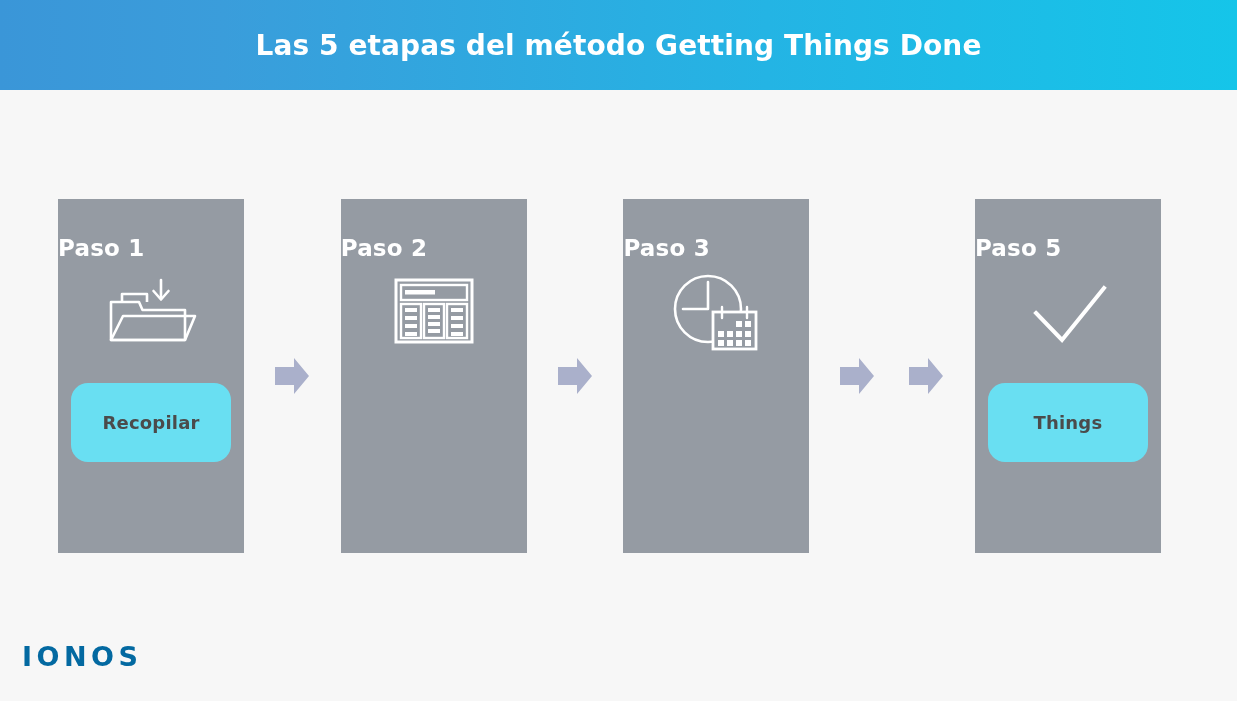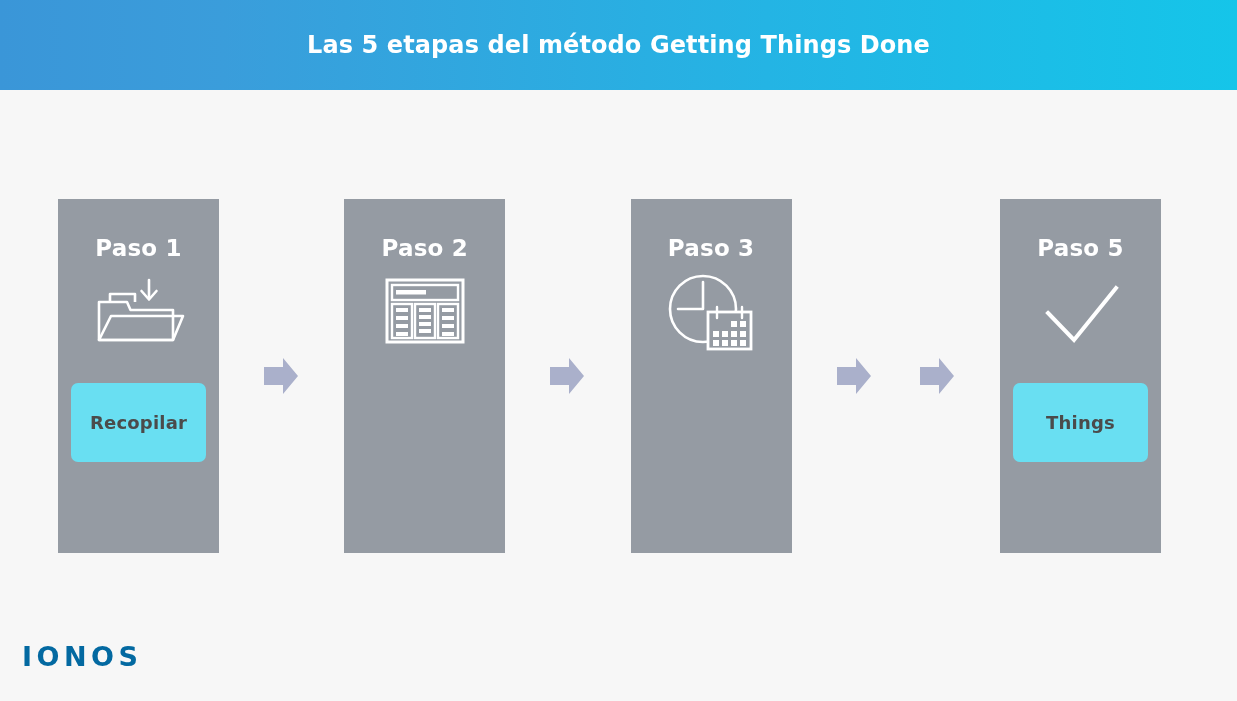--- a/index.html
+++ b/index.html
@@ -24,46 +24,46 @@
     width: 1237px;
     height: 90px;
     background: linear-gradient(90deg, #3a96d8 0%, #3a9ddb 18%, #24b4e4 62%, #15c5e9 100%);
     display: flex;
     align-items: center;
     justify-content: center;
   }
 
   .header-title {
     color: #ffffff;
-    font-size: 24px;
+    font-size: 28px;
     font-weight: bold;
     letter-spacing: 0.1px;
     text-align: left;
     white-space: nowrap;
   }
 
   
   .flow-row {
     position: absolute;
     left: 58px;
     top: 199px;
     width: 1103px;
     height: 354px;
     display: flex;
     align-items: center;
     justify-content: space-between;
   }
 
   .step-card {
-    width: 161px;
+    width: 186px;
     height: 354px;
     background: #959ba3;
     display: flex;
     flex-direction: column;
-    align-items: center;
+    align-items: flex-start;
     flex: 0 0 auto;
     position: relative;
   }
 
   .step-title {
     margin-top: 38px;
     color: #ffffff;
     font-size: 23px;
     font-weight: bold;
     letter-spacing: 0.2px;
@@ -79,21 +79,21 @@
     justify-content: center;
   }
 
   .step-label {
     position: absolute;
     left: 13px;
     right: 13px;
     top: 184px;
     height: 79px;
     background: #69dff2;
-    border-radius: 7px;
+    border-radius: 17px;
     display: flex;
     align-items: center;
     justify-content: center;
     color: #4b4b4b;
     font-size: 18px;
     font-weight: bold;
     letter-spacing: 0.2px;
   }
 
   

